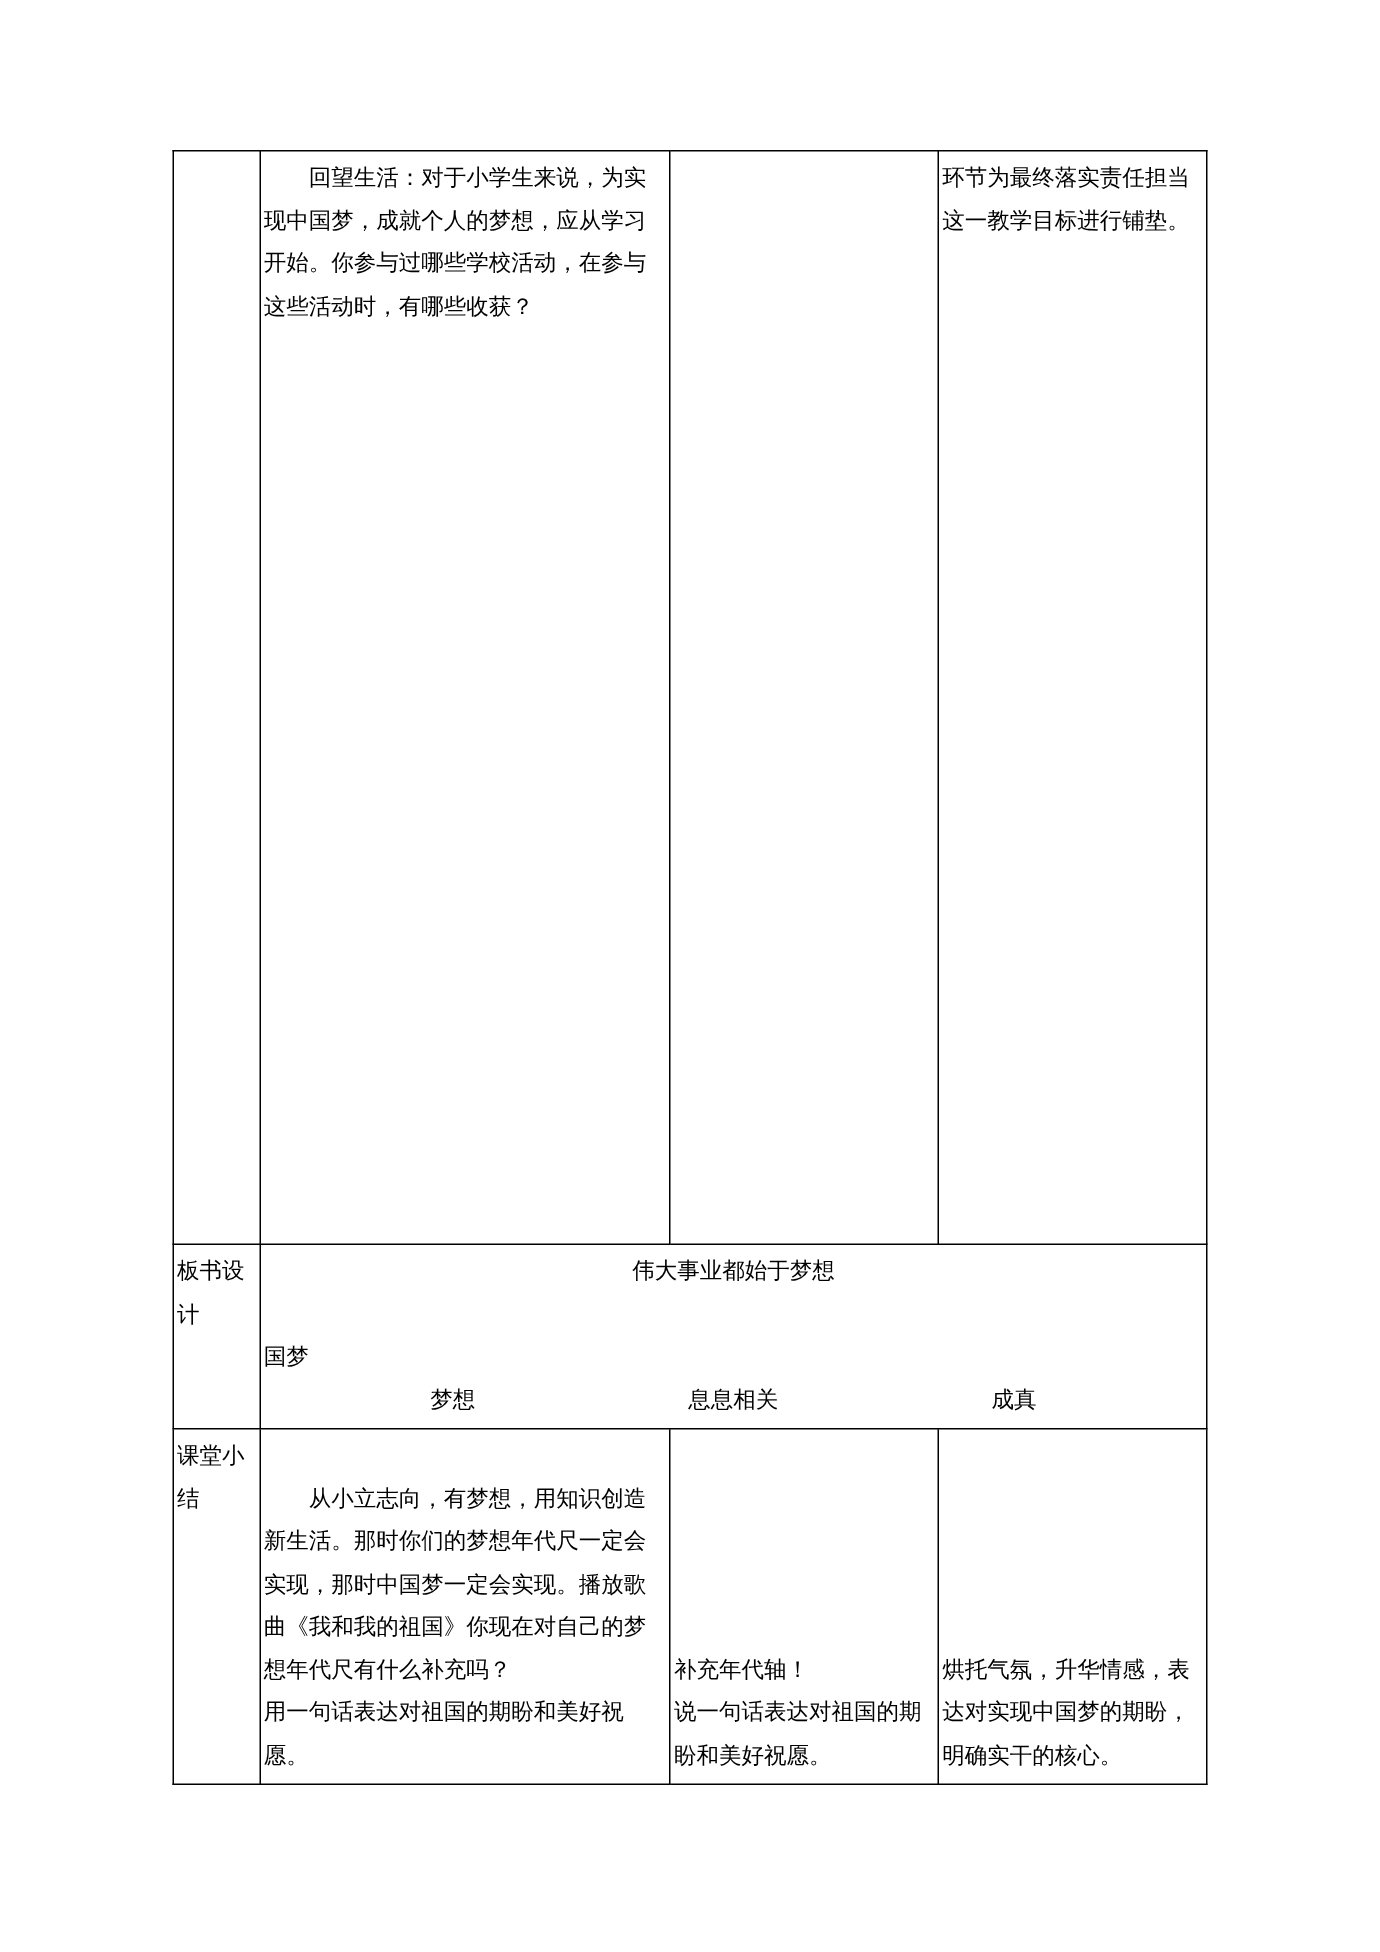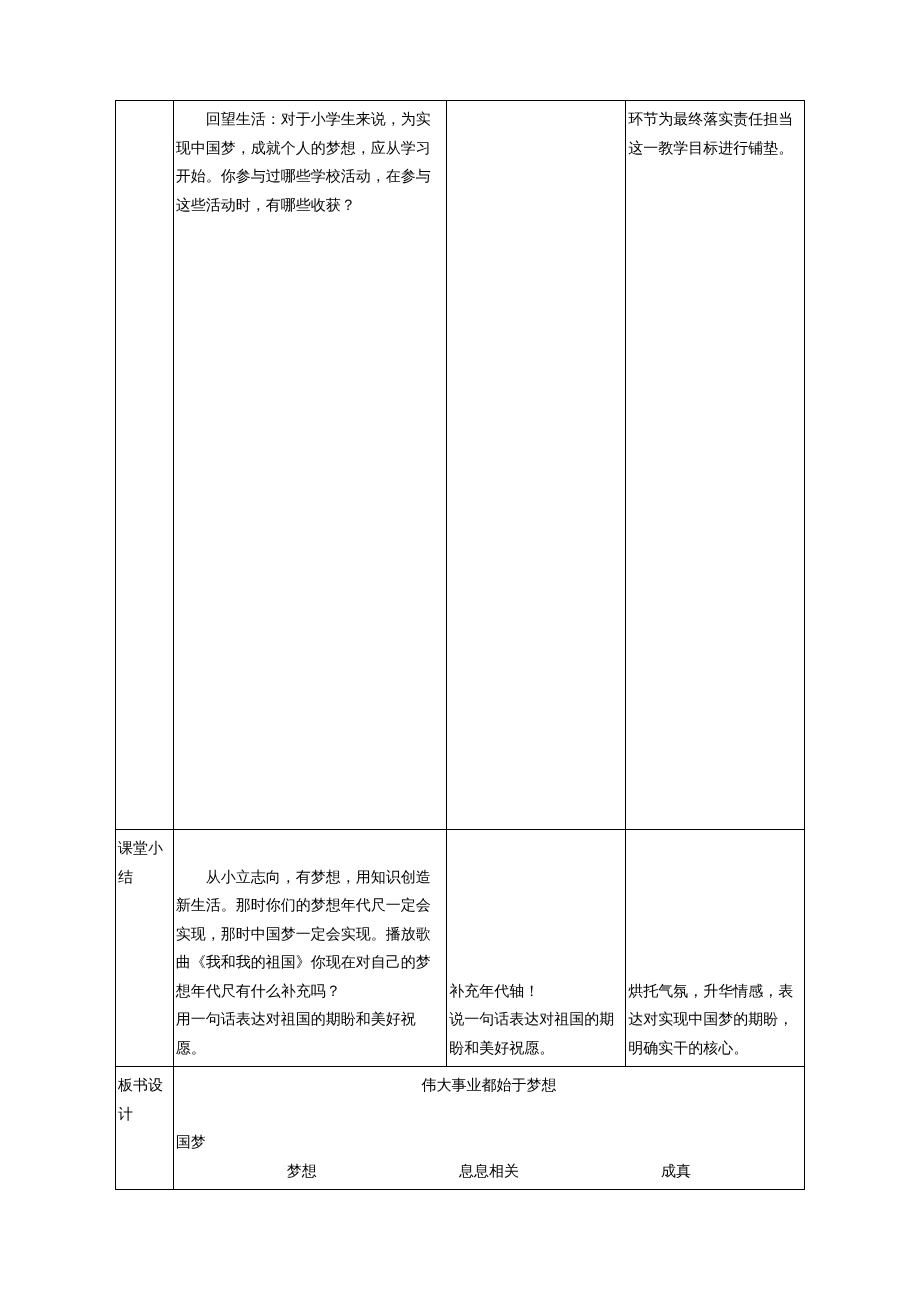--- a/index.html
+++ b/index.html
@@ -76,47 +76,47 @@
         <span class="indent">回望生活：对于小学生来说，为实现中国梦，成就个人的梦想，应从学习开始。你参与过哪些学校活动，在参与这些活动时，有哪些收获？</span>
       </td>
       <td></td>
       <td>
         <span>环节为最终落实责任担当这一教学目标进行铺垫。</span>
       </td>
     </tr>
 
     <tr>
       <td>
+        <span>板书设计</span>
+      </td>
+      <td colspan="3">
+        <div class="center">伟大事业都始于梦想</div>
+        <div style="height:1.9em;"></div>
+        <div>国梦</div>
+        <div class="board-line">
+          <span>梦想</span>
+          <span>息息相关</span>
+          <span>成真</span>
+        </div>
+      </td>
+    </tr>
+
+    <tr>
+      <td>
         <span>课堂小结</span>
       </td>
       <td>
         <div style="height:1.9em;"></div>
         <span class="indent">从小立志向，有梦想，用知识创造新生活。那时你们的梦想年代尺一定会实现，那时中国梦一定会实现。播放歌曲《我和我的祖国》你现在对自己的梦想年代尺有什么补充吗？</span>
         <span>用一句话表达对祖国的期盼和美好祝愿。</span>
       </td>
       <td class="valign-bottom">
         <span>补充年代轴！</span><br>
         <span>说一句话表达对祖国的期盼和美好祝愿。</span>
       </td>
       <td class="valign-bottom">
         <span>烘托气氛，升华情感，表达对实现中国梦的期盼，明确实干的核心。</span>
       </td>
     </tr>
 
-    <tr>
-      <td>
-        <span>板书设计</span>
-      </td>
-      <td colspan="3">
-        <div class="center">伟大事业都始于梦想</div>
-        <div style="height:1.9em;"></div>
-        <div>国梦</div>
-        <div class="board-line">
-          <span>梦想</span>
-          <span>息息相关</span>
-          <span>成真</span>
-        </div>
-      </td>
-    </tr>
-
   </tbody>
     </table>
 </div>
 
 </body></html>

